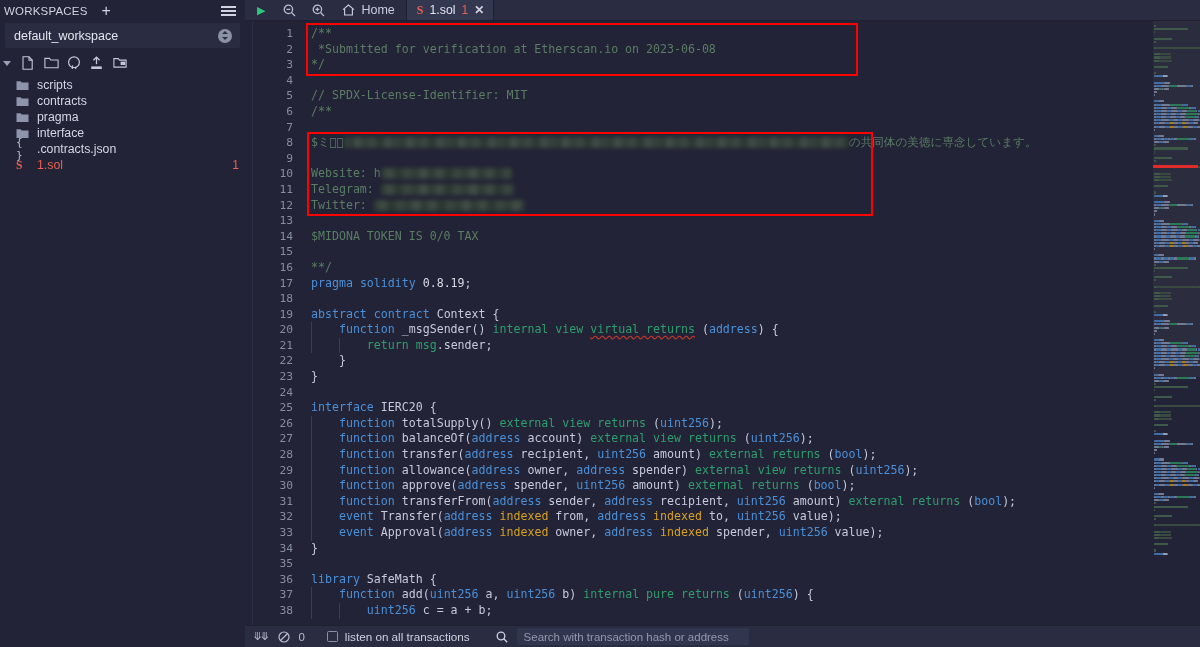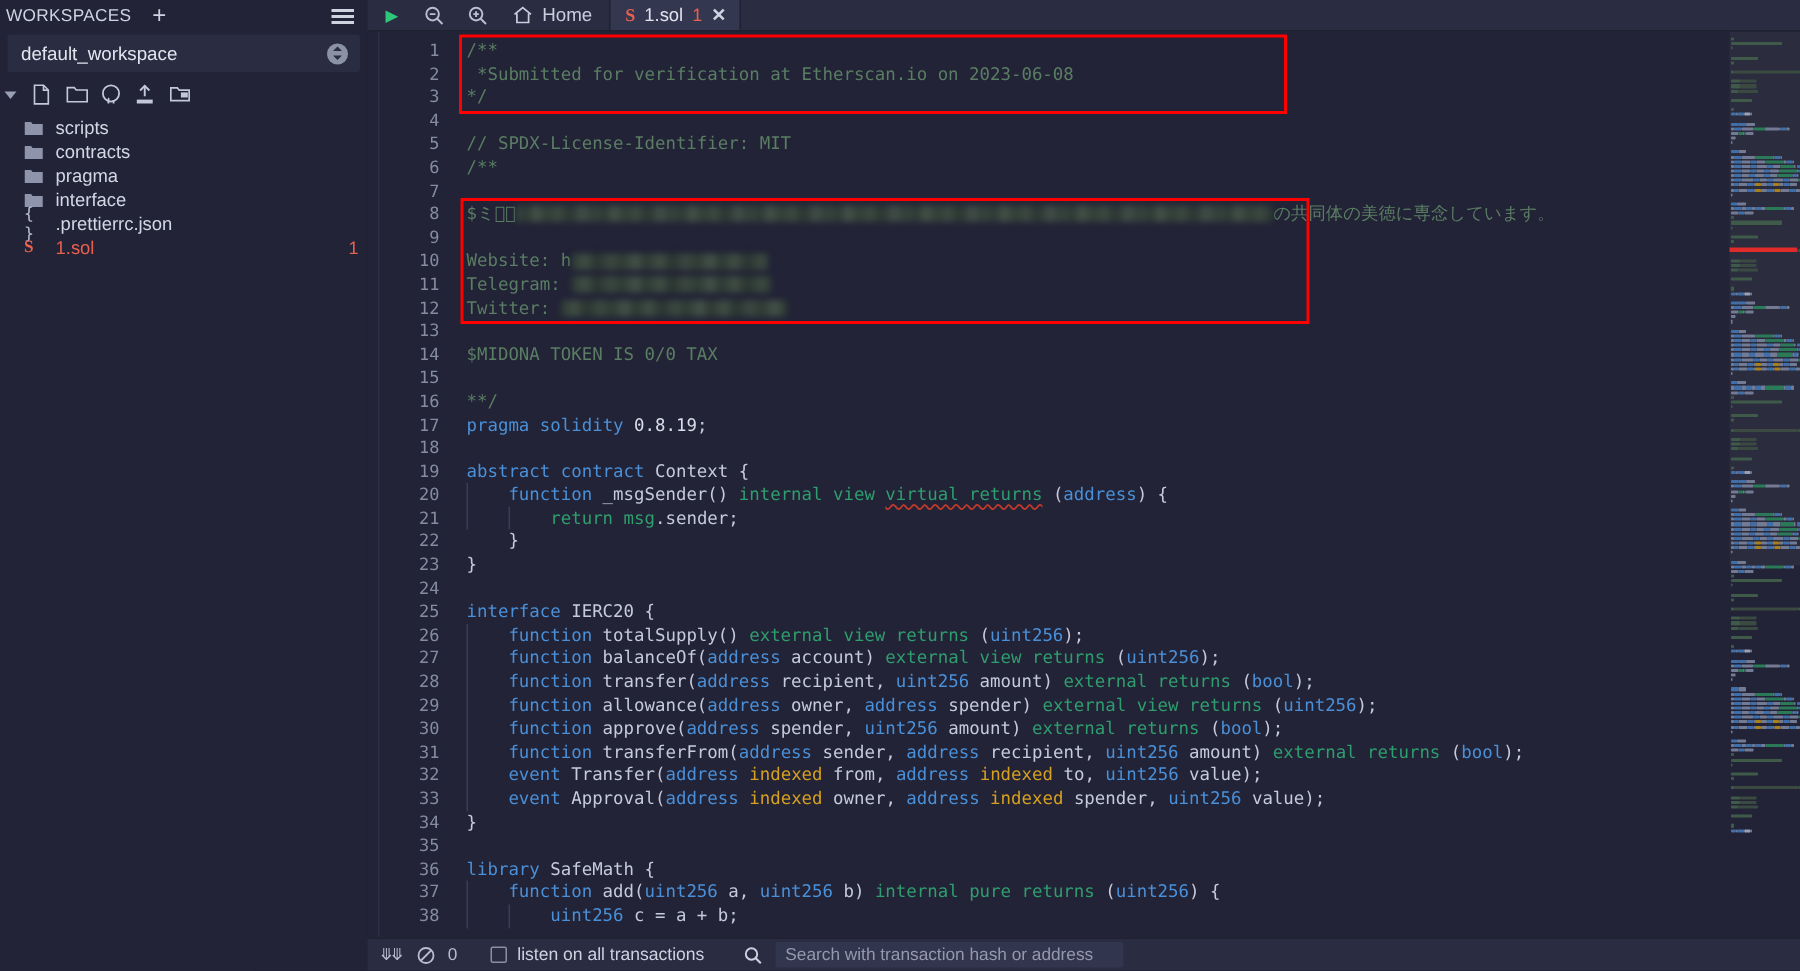--- a/index.html
+++ b/index.html
@@ -326,21 +326,21 @@
             <svg width="13" height="11" viewBox="0 0 13 11">
               <path d="M.5 1.3h4.2l1 1.3h6.8v7.4H.5z" fill="#8e94ab"></path>
             </svg>
           </span>
           <span>interface</span>
         </div>
         <div class="tree-row">
           <span class="ti">
             <span style="color:#b9bed0;font-size:11px;font-family:'DejaVu Sans Mono',monospace;">{ }</span>
           </span>
-          <span>.prettierrc.json</span>
+          <span>.contracts.json</span>
         </div>
         <div class="tree-row sol">
           <span class="ti">
             <span style="color:#e8604f;font-size:11.5px;font-weight:bold;font-family:'Liberation Serif',serif;">S</span>
           </span>
           <span>1.sol</span>
           <span class="badge-err">1</span>
         </div>
       </div>
   </div>

